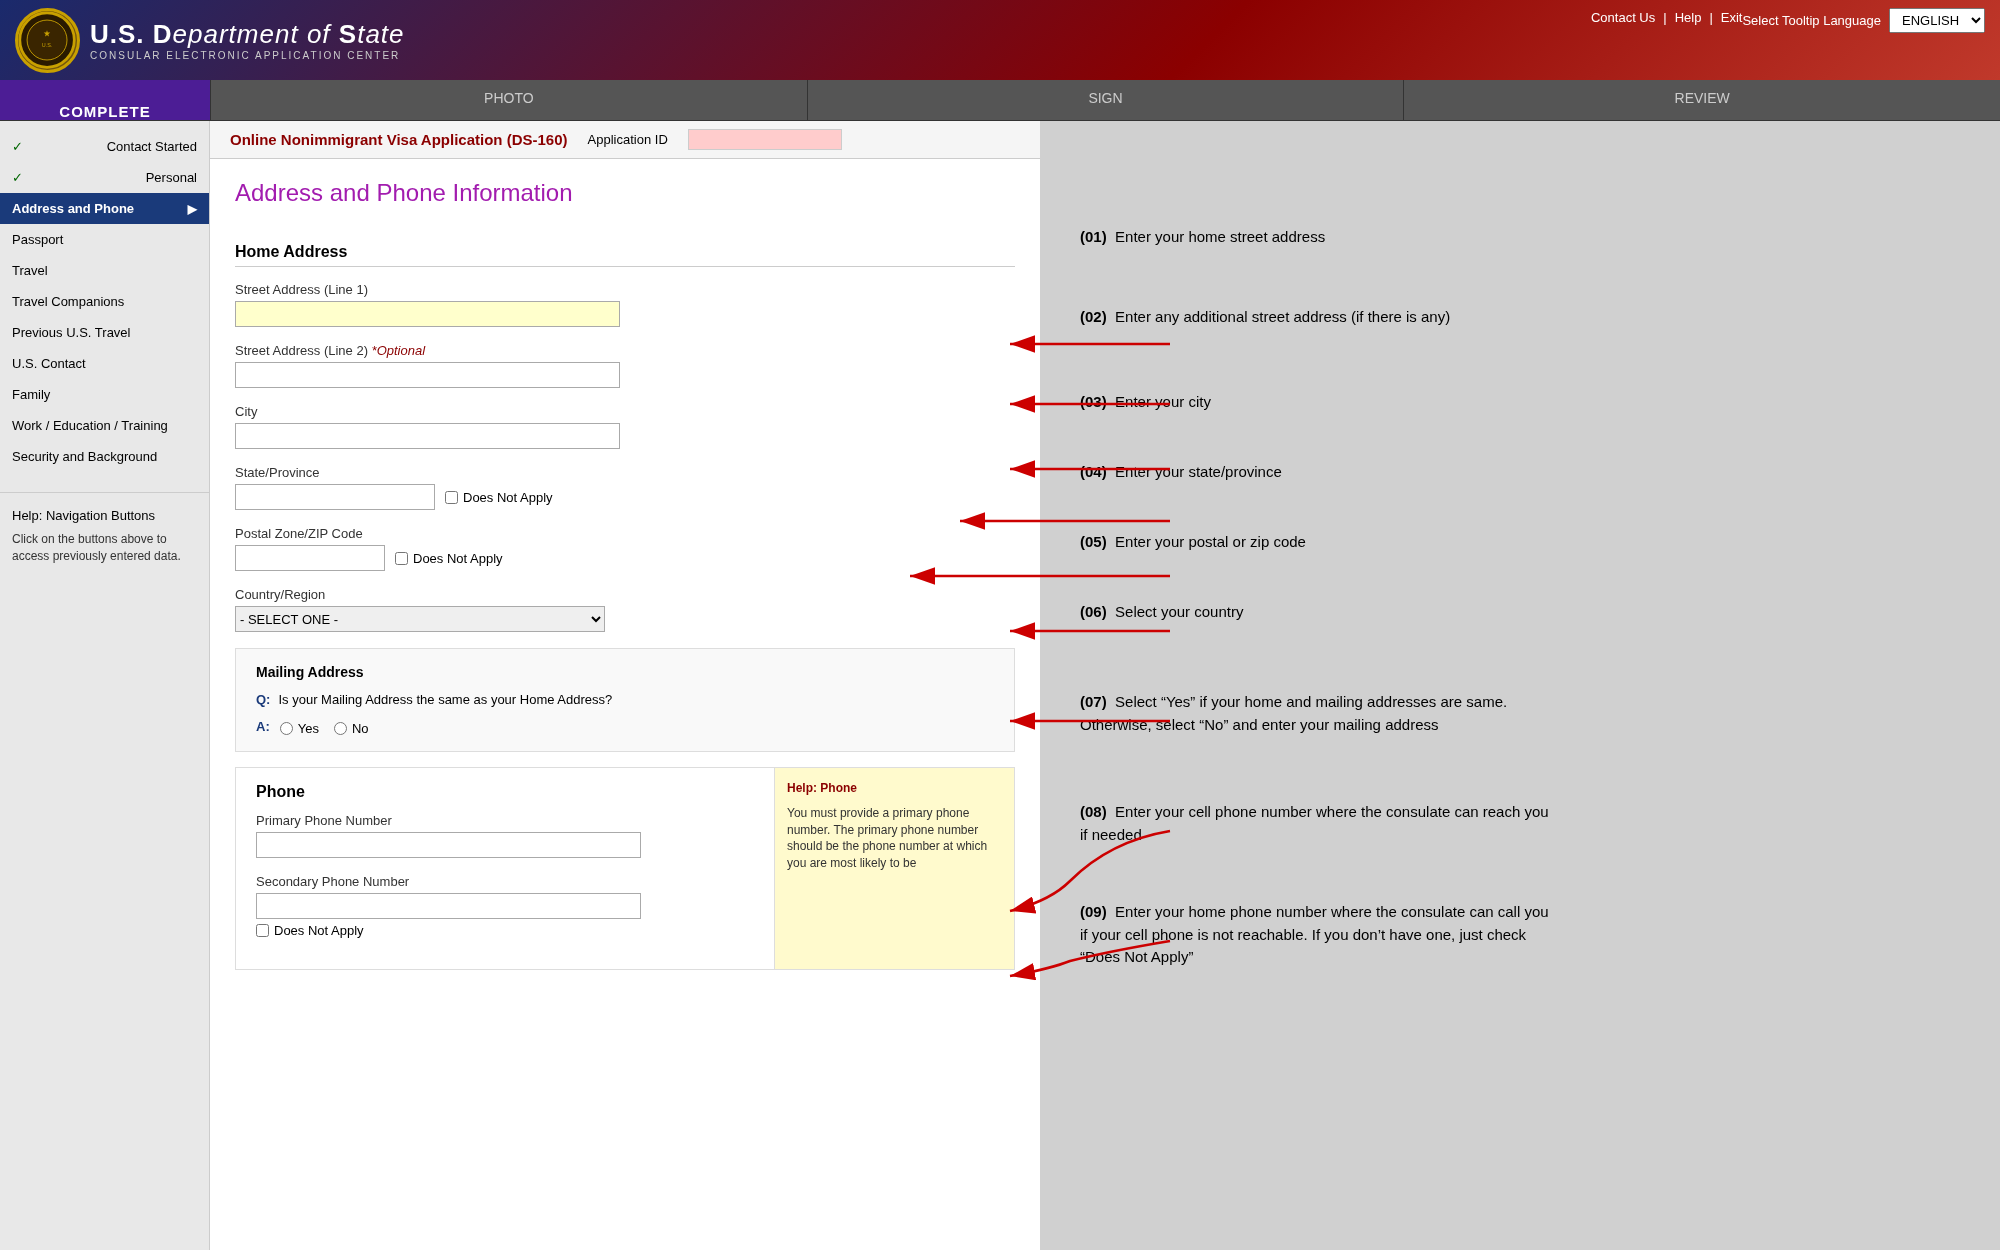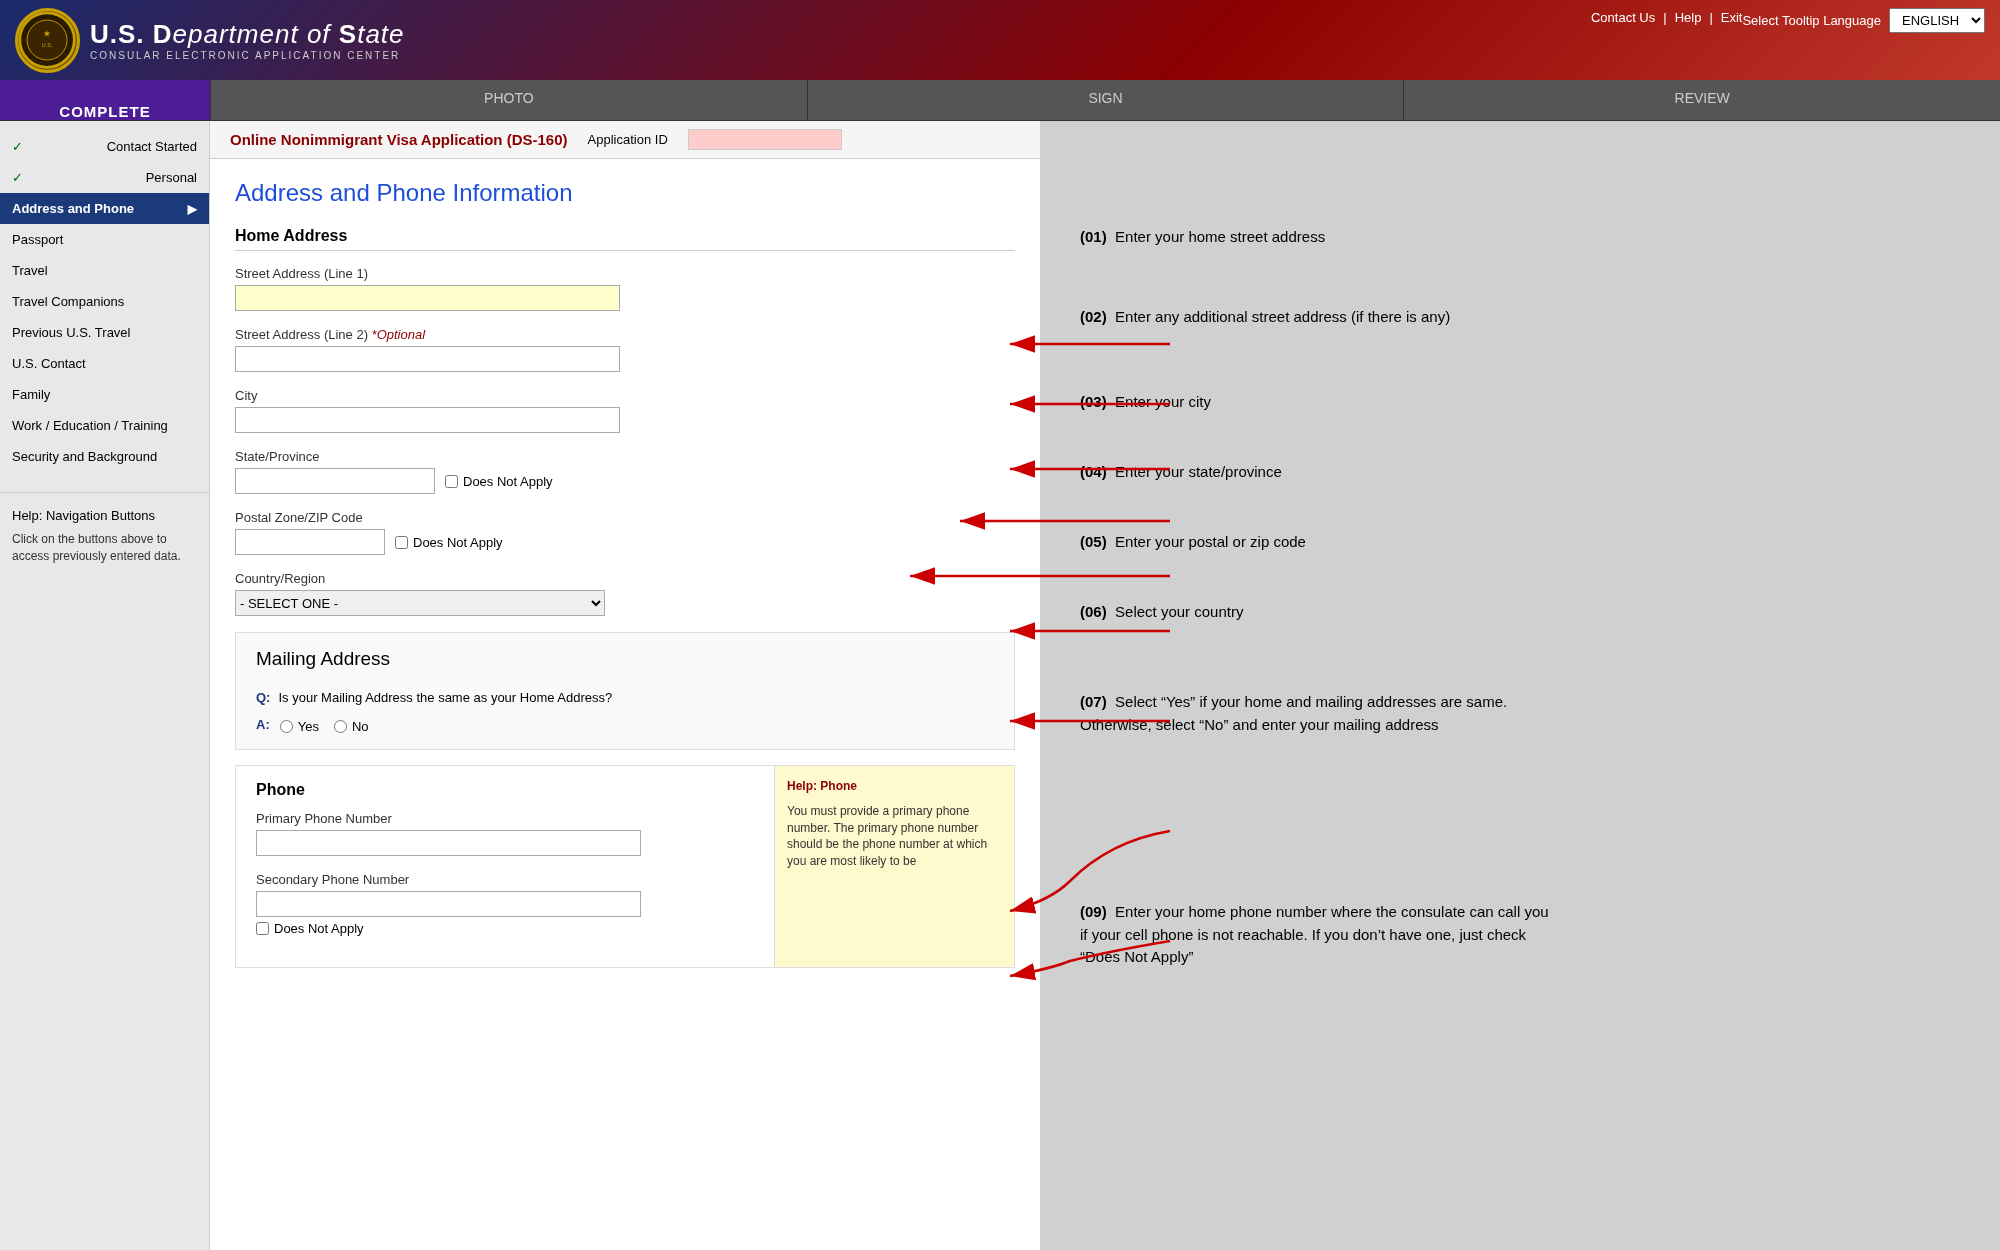--- a/index.html
+++ b/index.html
@@ -37,36 +37,36 @@
     .sidebar-help { padding: 15px 12px; border-top: 1px solid #ccc; margin-top: 20px; }
     .sidebar-help-title { font-weight: normal; font-size: 13px; margin-bottom: 8px; }
     .sidebar-help-text { font-size: 12px; color: #333; line-height: 1.4; }
 
     
     .content-area { flex: 1; background: white; padding: 0; max-width: 830px; }
     .app-id-bar { background: #f5f5f5; border-bottom: 1px solid #ccc; padding: 8px 20px; display: flex; align-items: center; gap: 20px; font-size: 13px; }
     .app-id-bar .app-title { color: #8b0000; font-weight: bold; font-size: 15px; }
     .app-id-value { background: #ffcccc; padding: 2px 40px; border: 1px solid #ccc; }
     .form-section { padding: 20px 25px; }
-    .page-heading { font-size: 24px; color: #1d4ed8; margin-bottom: 20px; font-weight: normal; }
+    .page-heading { font-size: 24px; color: #a21caf; margin-bottom: 36px; font-weight: normal; }
     .section-heading { font-size: 16px; font-weight: bold; color: #000; margin-bottom: 15px; border-bottom: 1px solid #ccc; padding-bottom: 5px; }
     .field-group { margin-bottom: 16px; }
     .field-label { font-size: 13px; color: #333; margin-bottom: 4px; display: block; }
     .field-label .optional { color: #8b0000; font-style: italic; }
     .text-input { width: 385px; height: 26px; border: 1px solid #aaa; padding: 3px 6px; font-size: 13px; }
     .text-input.highlighted { background: #ffffcc; border: 1px solid #aaa; }
     .text-input.short { width: 200px; }
     .text-input.zip { width: 150px; }
     .inline-group { display: flex; align-items: center; gap: 10px; }
     .checkbox-label { display: flex; align-items: center; gap: 5px; font-size: 13px; cursor: pointer; }
     .country-select { width: 370px; height: 26px; font-size: 13px; border: 1px solid #aaa; }
 
     
     .mailing-section { background: #f9f9f9; border: 1px solid #ddd; padding: 15px 20px; margin-bottom: 15px; }
-    .mailing-heading { font-size: 19px; font-weight: normal; margin-bottom: 20px; }
+    .mailing-heading { font-size: 14px; font-weight: bold; margin-bottom: 12px; }
     .question-row { display: flex; align-items: flex-start; gap: 8px; margin-bottom: 10px; }
     .q-label { font-weight: bold; color: #1a3a7a; font-size: 13px; }
     .a-label { font-weight: bold; color: #1a3a7a; font-size: 13px; }
     .radio-group { display: flex; gap: 15px; align-items: center; margin-top: 4px; }
     .radio-label { display: flex; align-items: center; gap: 5px; font-size: 13px; cursor: pointer; }
 
     
     .phone-section { border: 1px solid #ddd; margin-bottom: 0; }
     .phone-header { display: flex; }
     .phone-main { flex: 1; padding: 15px 20px; }
@@ -303,20 +303,24 @@
         &nbsp;<span>Enter your postal or zip code</span>
       </div>
       <div style="position:absolute; top:480px; left:40px; font-size:15px; line-height:1.5;">
         <span class="annotation-number">(06)</span>
         &nbsp;<span>Select your country</span>
       </div>
       <div style="position:absolute; top:570px; left:40px; font-size:15px; line-height:1.5; max-width:500px;">
         <span class="annotation-number">(07)</span>
         &nbsp;<span>Select “Yes” if your home and mailing addresses are same. Otherwise, select “No” and enter your mailing address</span>
       </div>
+      <div style="position:absolute; top:680px; left:40px; font-size:15px; line-height:1.5; max-width:480px;">
+        <span class="annotation-number">(08)</span>
+        &nbsp;<span>Enter your cell phone number where the consulate can reach you if needed</span>
+      </div>
       <div style="position:absolute; top:780px; left:40px; font-size:15px; line-height:1.5; max-width:480px;">
         <span class="annotation-number">(09)</span>
         &nbsp;<span>Enter your home phone number where the consulate can call you if your cell phone is not reachable. If you don’t have one, just check “Does Not Apply”</span>
       </div>
 
       <svg style="position:absolute;top:0;left:-830px;width:2000px;height:1250px;pointer-events:none;">
 
         <defs>
           <marker id="arrowhead" markerWidth="10" markerHeight="7" refX="10" refY="3.5" orient="auto">
             <polygon points="0 0, 10 3.5, 0 7" fill="#cc0000"></polygon>

